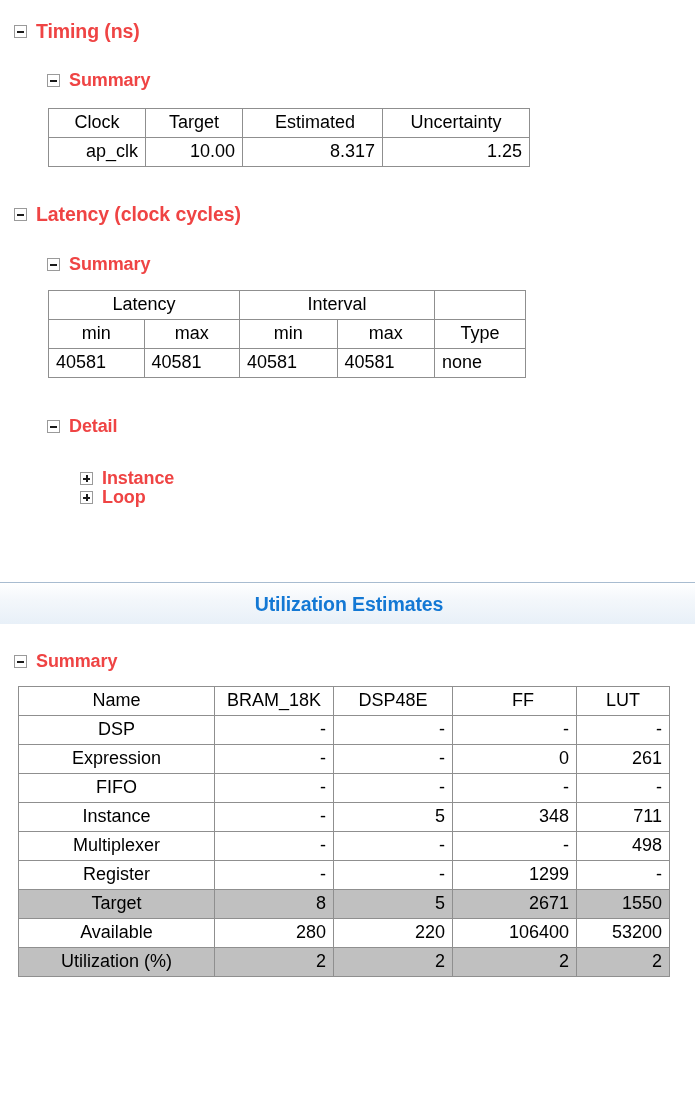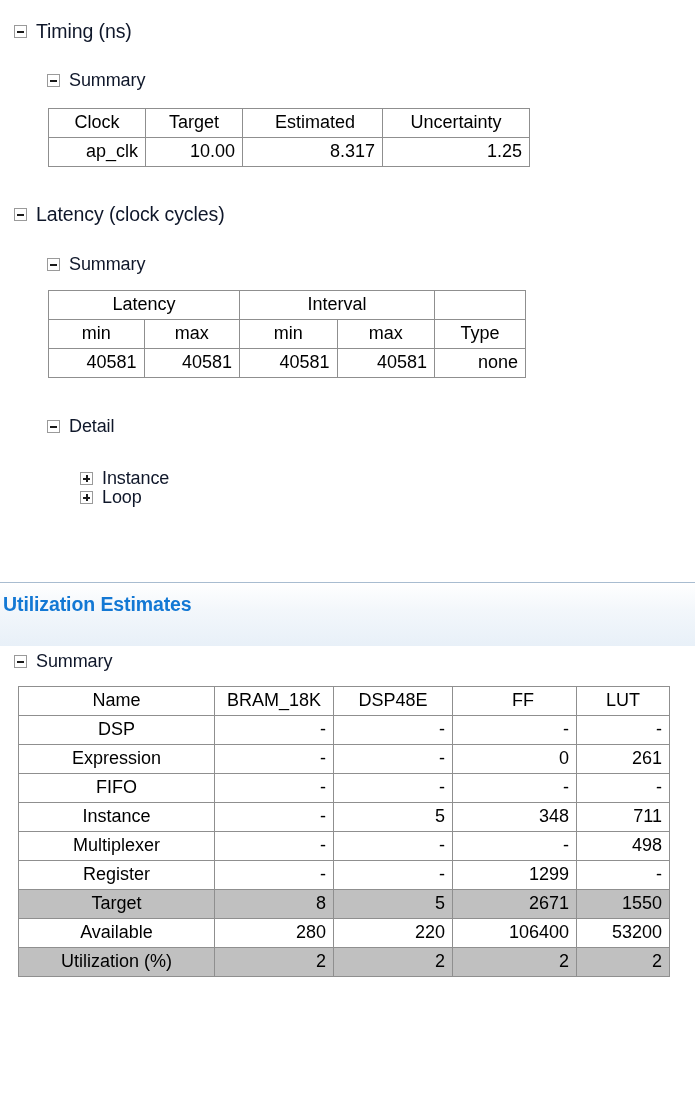--- a/index.html
+++ b/index.html
@@ -48,22 +48,22 @@
     height: 7px;
     background: #1b1b1b;
   }
 
   
   .node {
     display: flex;
     align-items: center;
   }
   .node-label {
-    color: #0f172a;
-    font-weight: normal;
+    color: #ef4444;
+    font-weight: bold;
     letter-spacing: -0.1px;
   }
   .h-l1 { margin-left: 14px; }
   .h-l1 .node-label { font-size: 19.5px; }
 
   .h-l2 { margin-left: 47px; }
   .h-l2 .node-label { font-size: 18px; }
 
   .h-l3 { margin-left: 80px; }
   .h-l3 .node-label { font-size: 18px; }
@@ -95,21 +95,21 @@
     background: #ffffff;
   }
   table.rpt td, table.rpt th {
     border: 1px solid #8f8f8f;
     font-weight: normal;
     padding: 2px 7px 3px 7px;
     line-height: 1.28;
     white-space: nowrap;
   }
   table.rpt th { text-align: center; }
-  .c  { text-align: right; }
+  .c  { text-align: left; }
   .r  { text-align: right; }
   .l  { text-align: center; }
   .shaded { background: #c0c0c0; }
 
   
   .abs { position: absolute; }
 </style>
 </head>
 <body>
 
@@ -182,21 +182,21 @@
 <div class="abs node h-l3" style="left:0; top:468px;">
   <span class="exp plus"></span>
   <span class="node-label">Instance</span>
 </div>
 
 <div class="abs node h-l3" style="left:0; top:487px;">
   <span class="exp plus"></span>
   <span class="node-label">Loop</span>
 </div>
 
-<div class="banner" style="top:582px; height:64px; padding-top:10px;">
+<div class="banner" style="top:582px; height:42px; padding-top:10px;text-align:center;">
   <span class="banner-title">Utilization Estimates</span>
 </div>
 
 <div class="abs node h-u2" style="left:0; top:651px;">
   <span class="exp"></span>
   <span class="node-label">Summary</span>
 </div>
 
 <table class="rpt abs" style="left:18px; top:686px;">
   <tbody>

